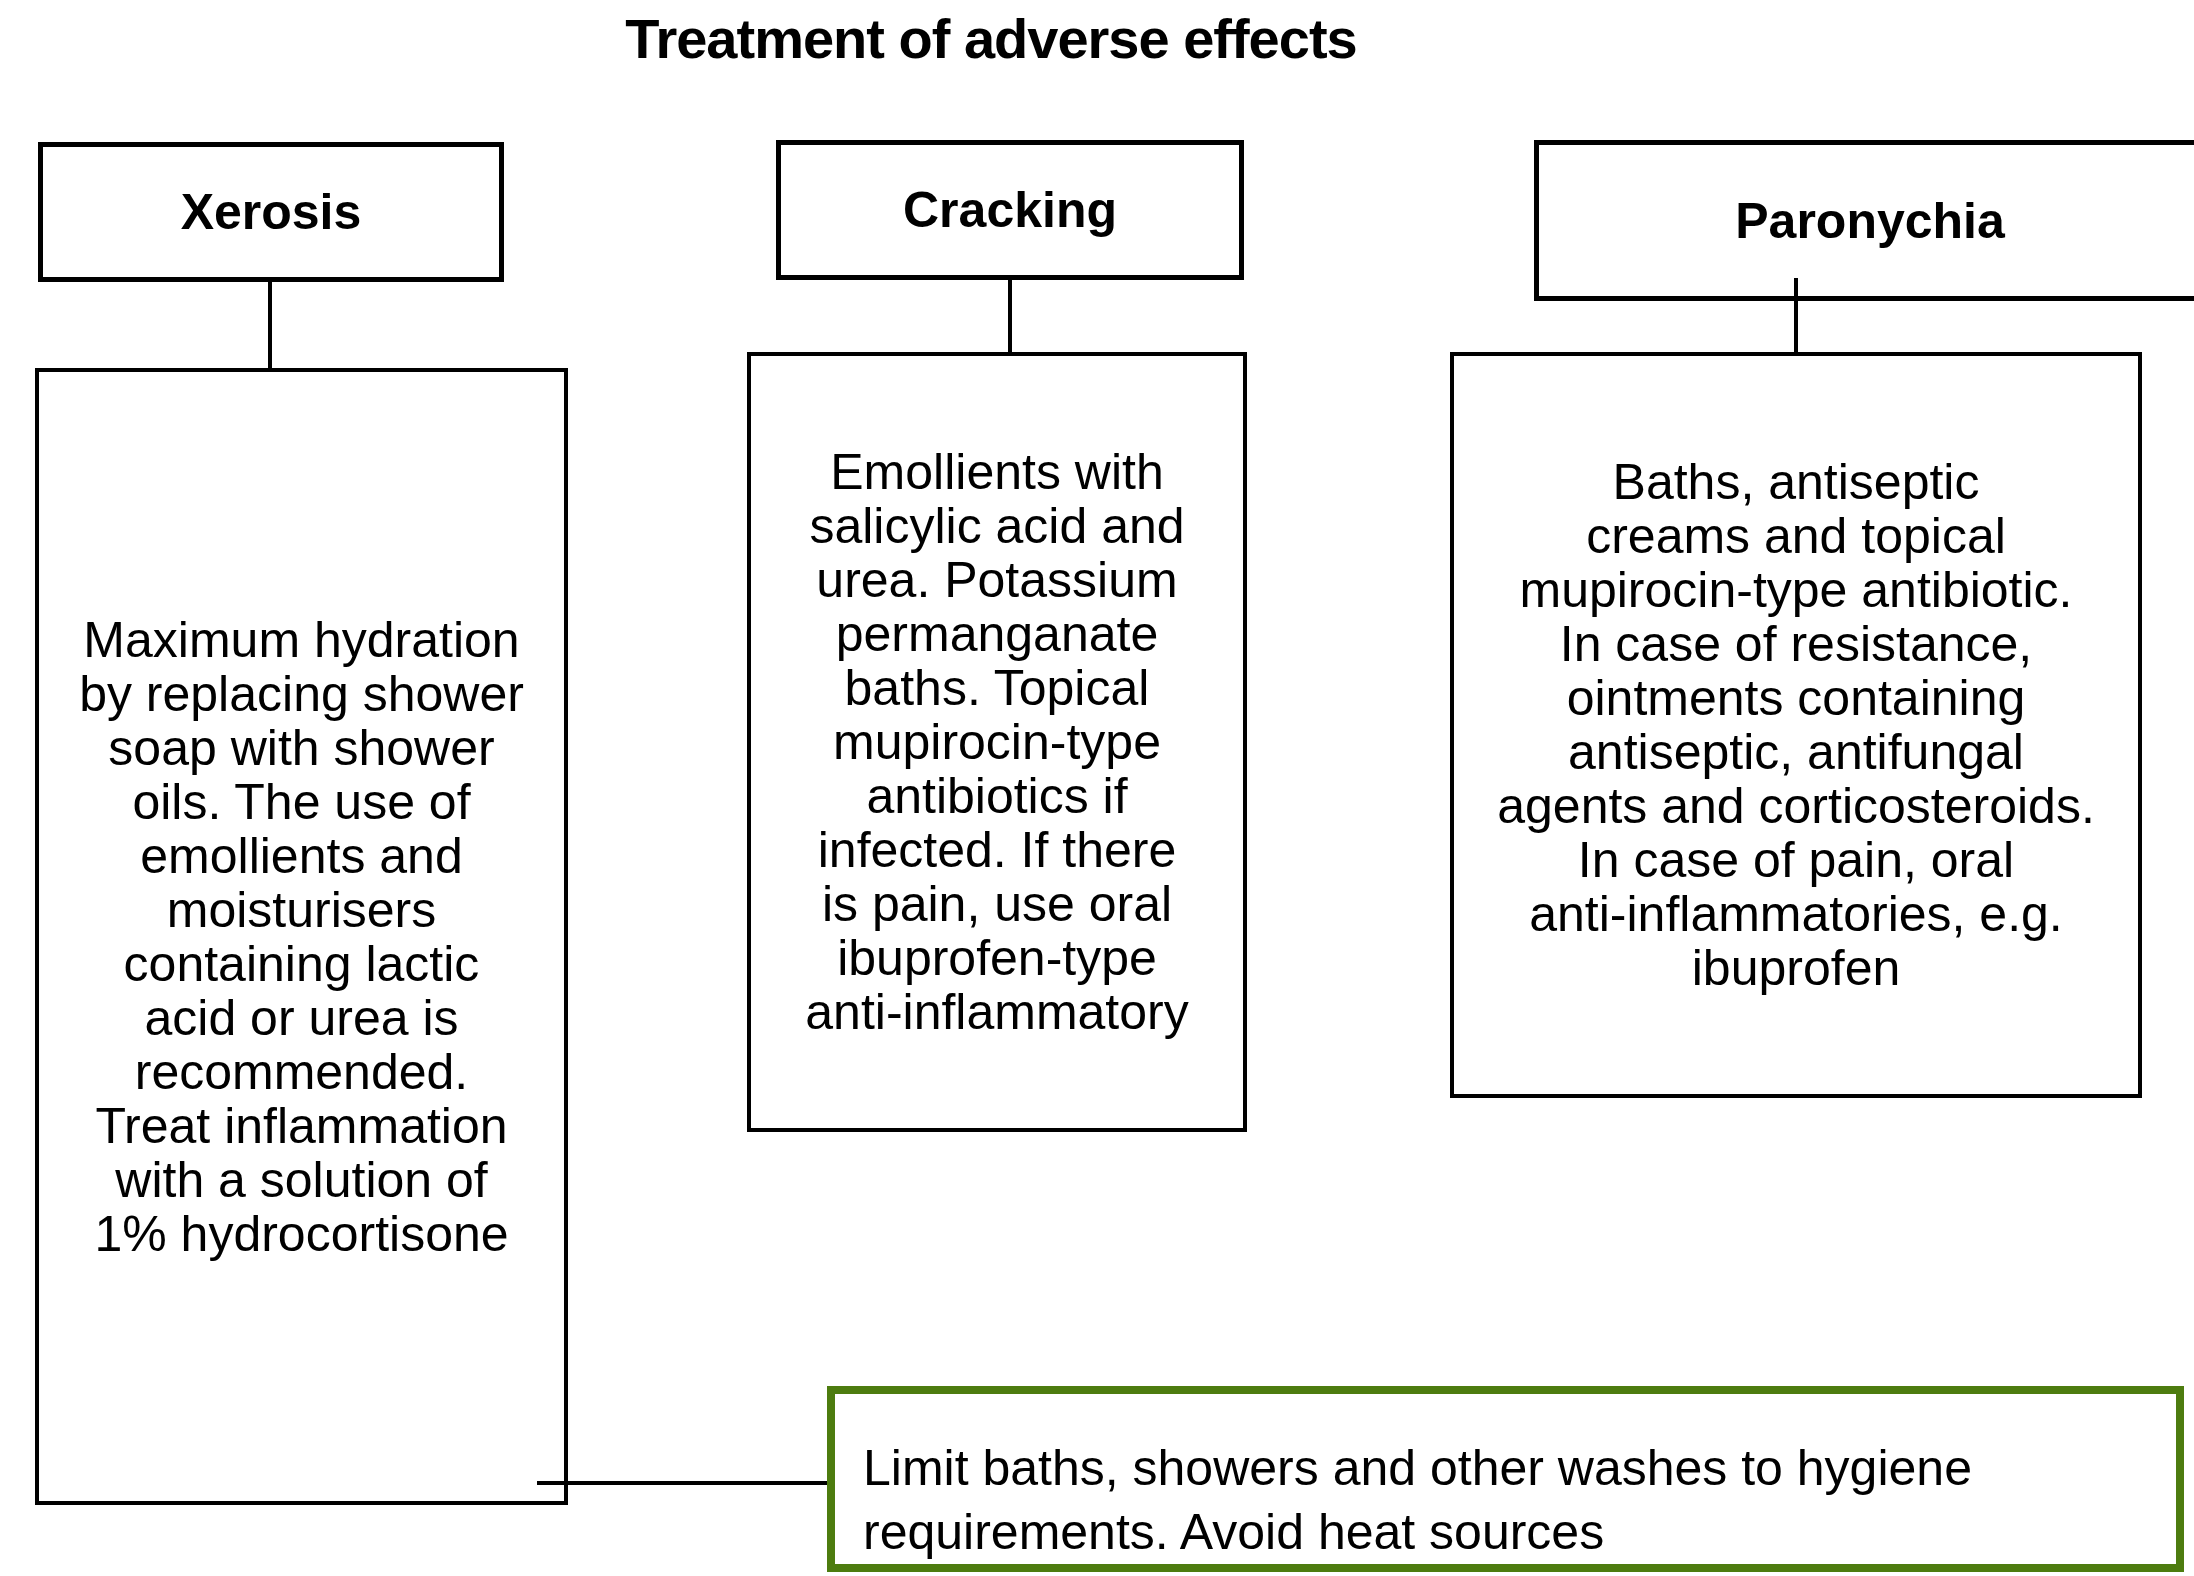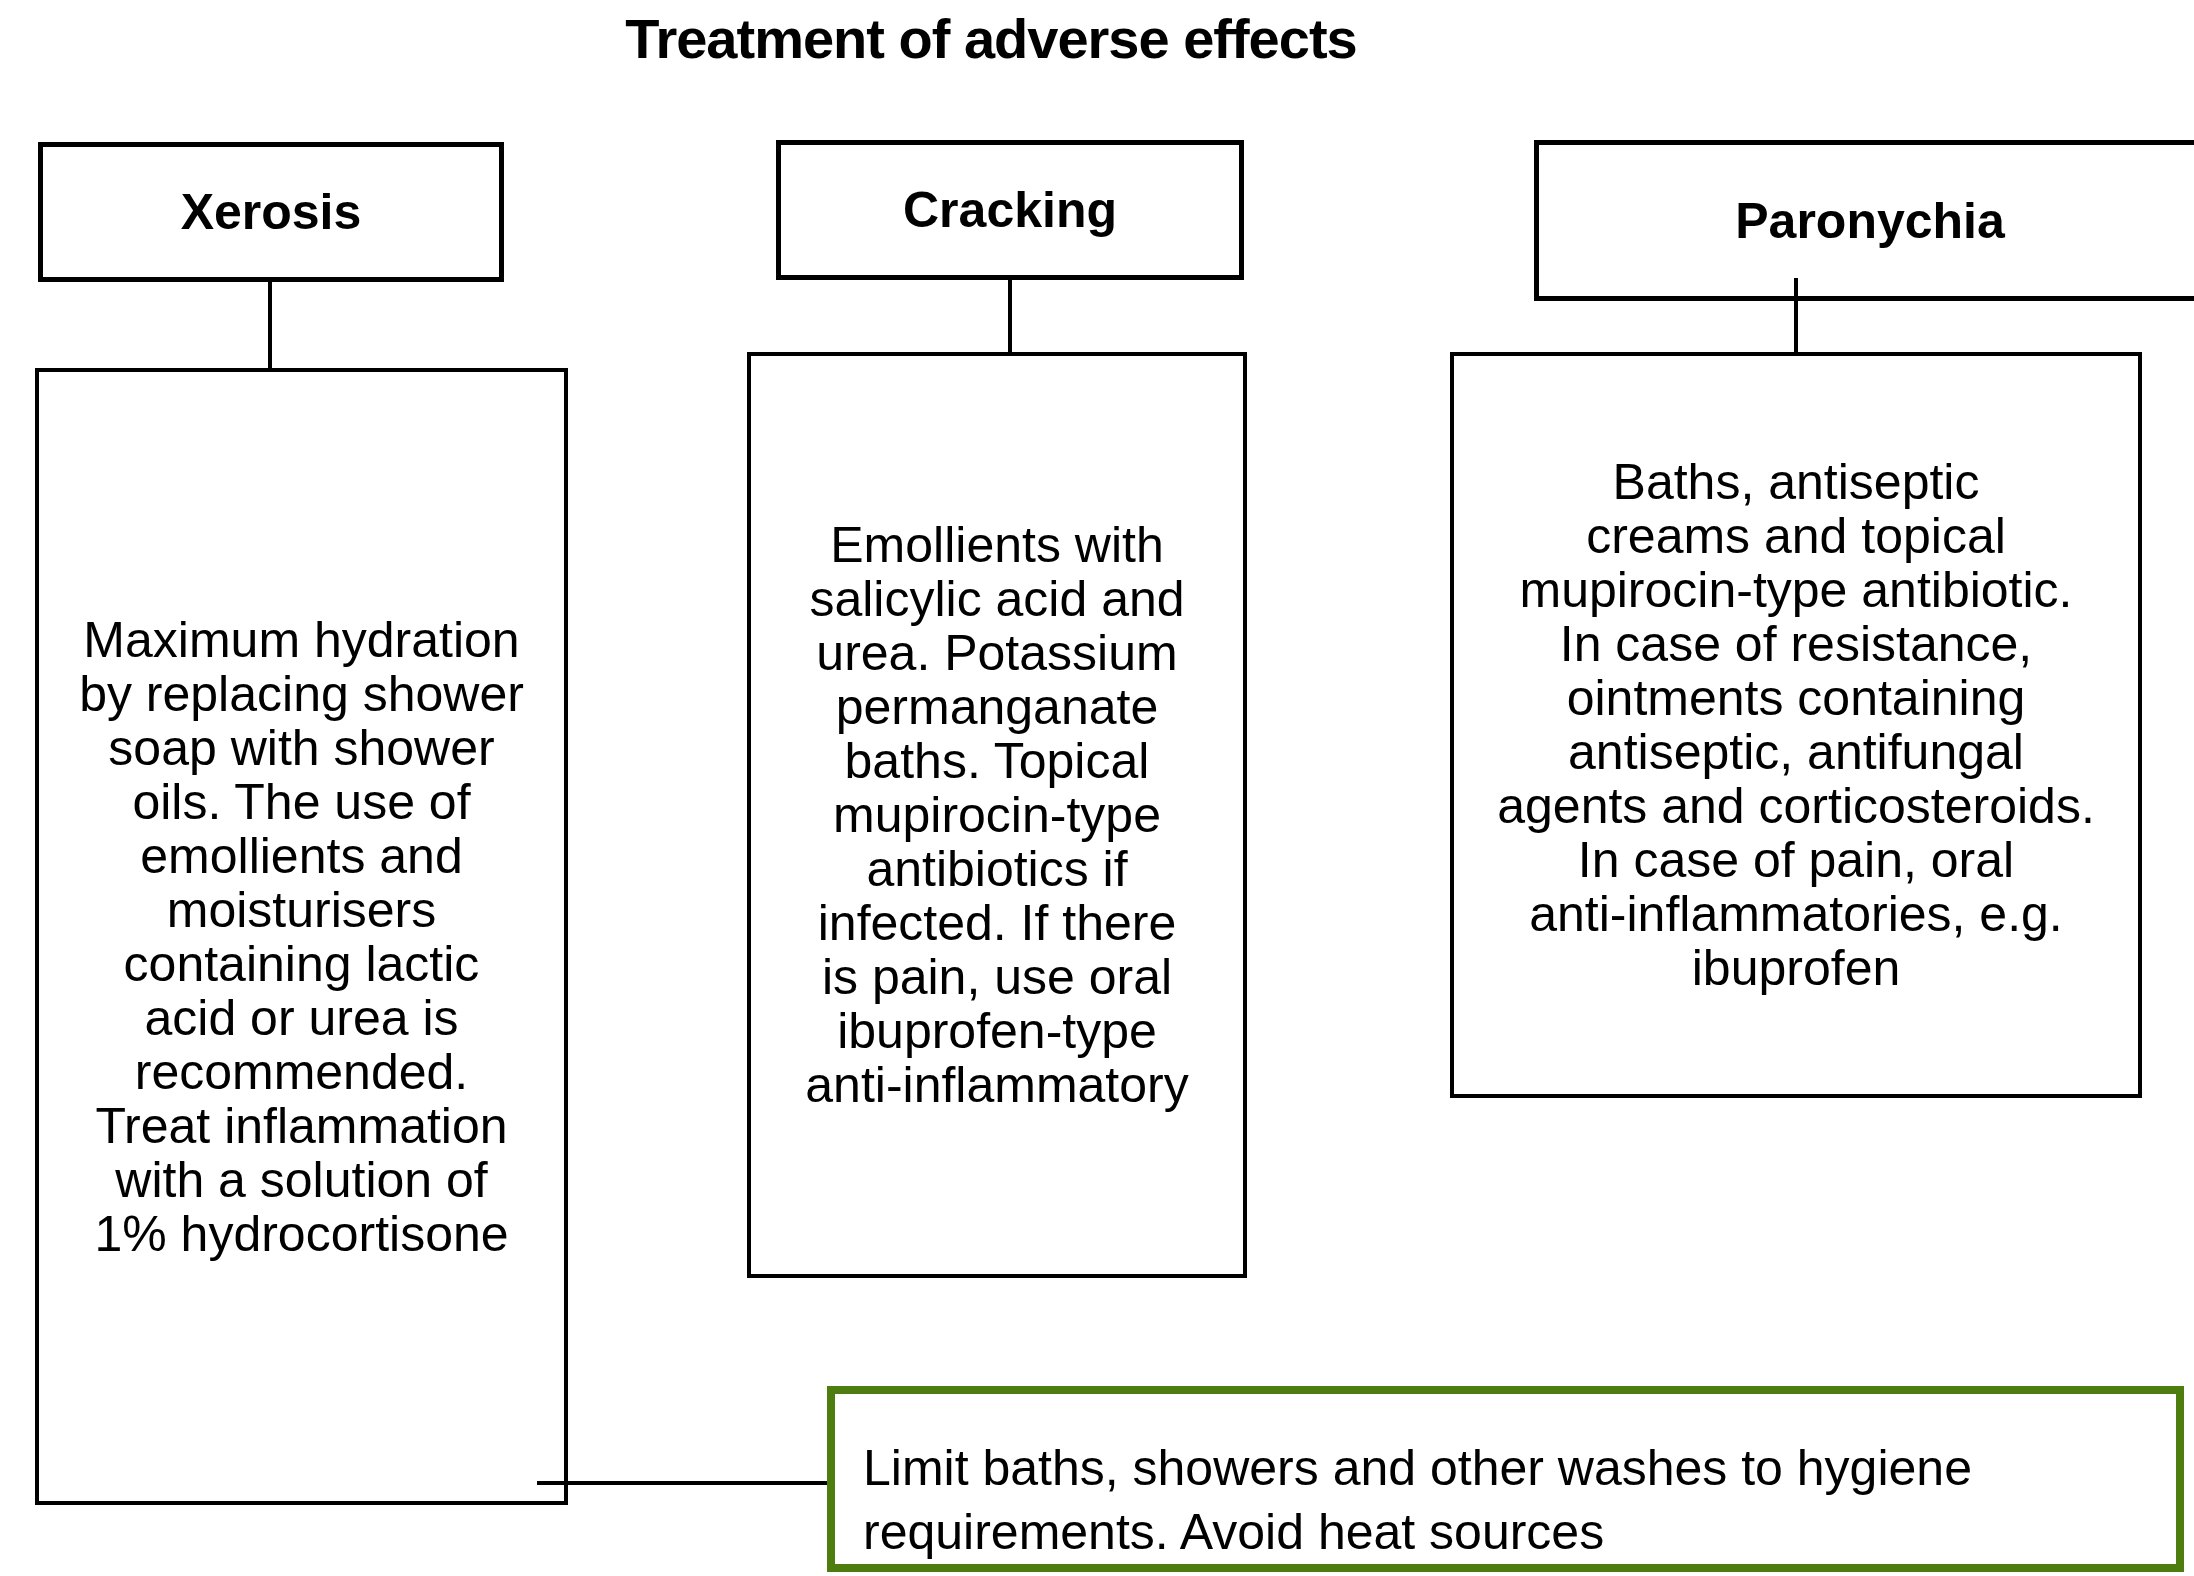--- a/index.html
+++ b/index.html
@@ -54,21 +54,21 @@
   .cbox {
     position: absolute;
     box-sizing: border-box;
     border: 4px solid #000000;
     background: #ffffff;
     display: flex;
     align-items: center;
     justify-content: center;
   }
   .cbox-xerosis    { left: 5px;    top: 368px; width: 533px; height: 1137px; margin-left: 30px; }
-  .cbox-cracking   { left: 747px;  top: 352px; width: 500px; height: 926px; }
+  .cbox-cracking   { left: 747px;  top: 352px; width: 500px; height: 780px; }
   .cbox-paronychia { left: 1450px; top: 352px; width: 692px; height: 746px; }
   .ctext {
     font-size: 50px;
     line-height: 54px;
     text-align: center;
     white-space: pre-line;
   }
   .hline {
     position: absolute;
     left: 537px;

